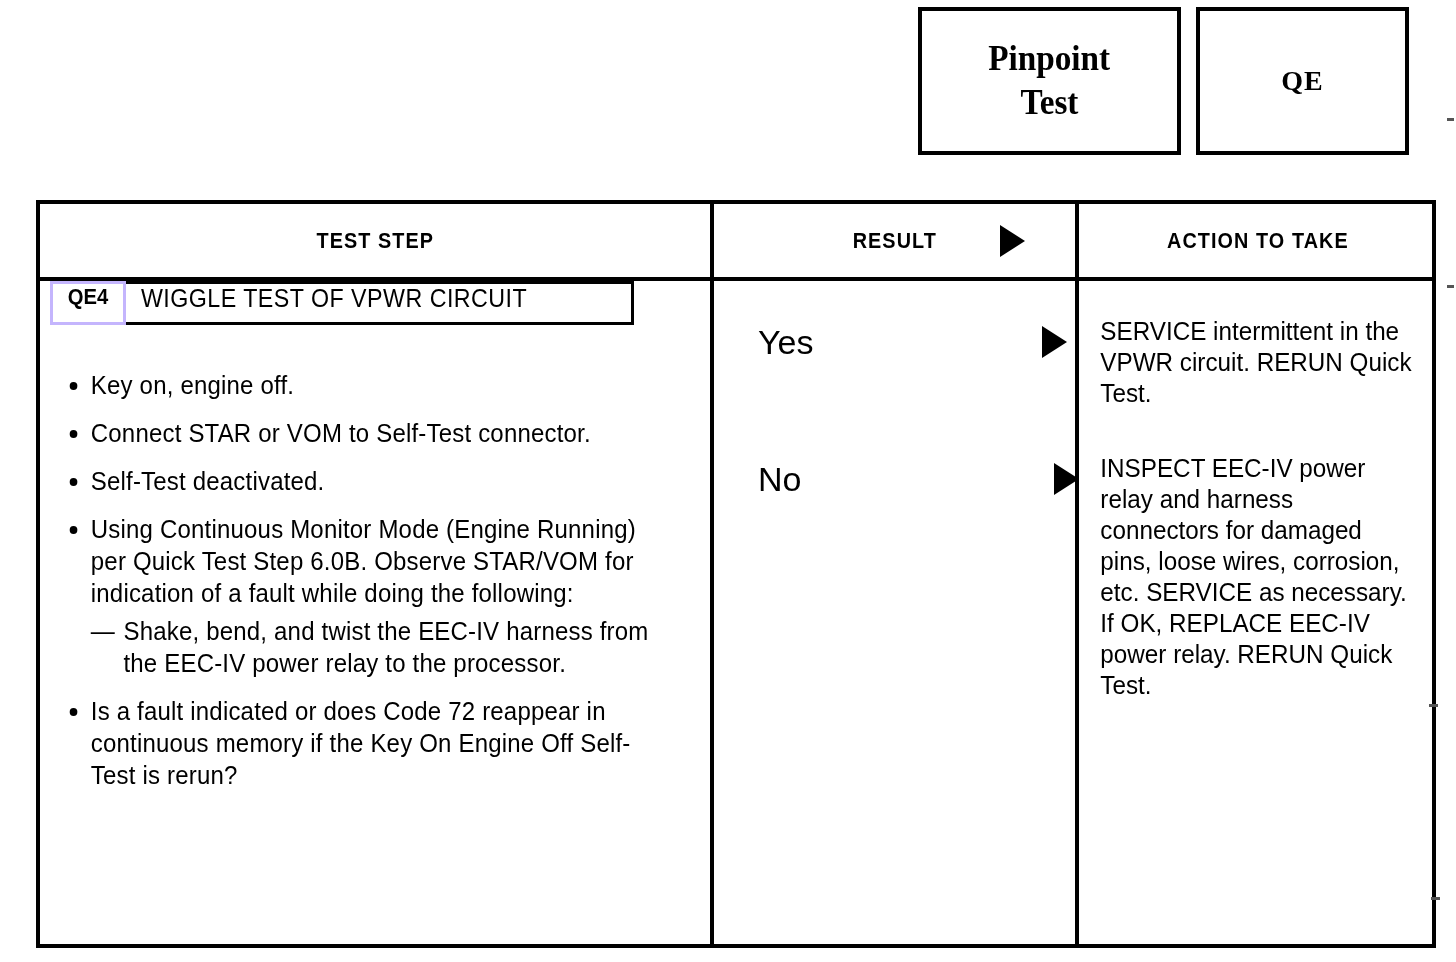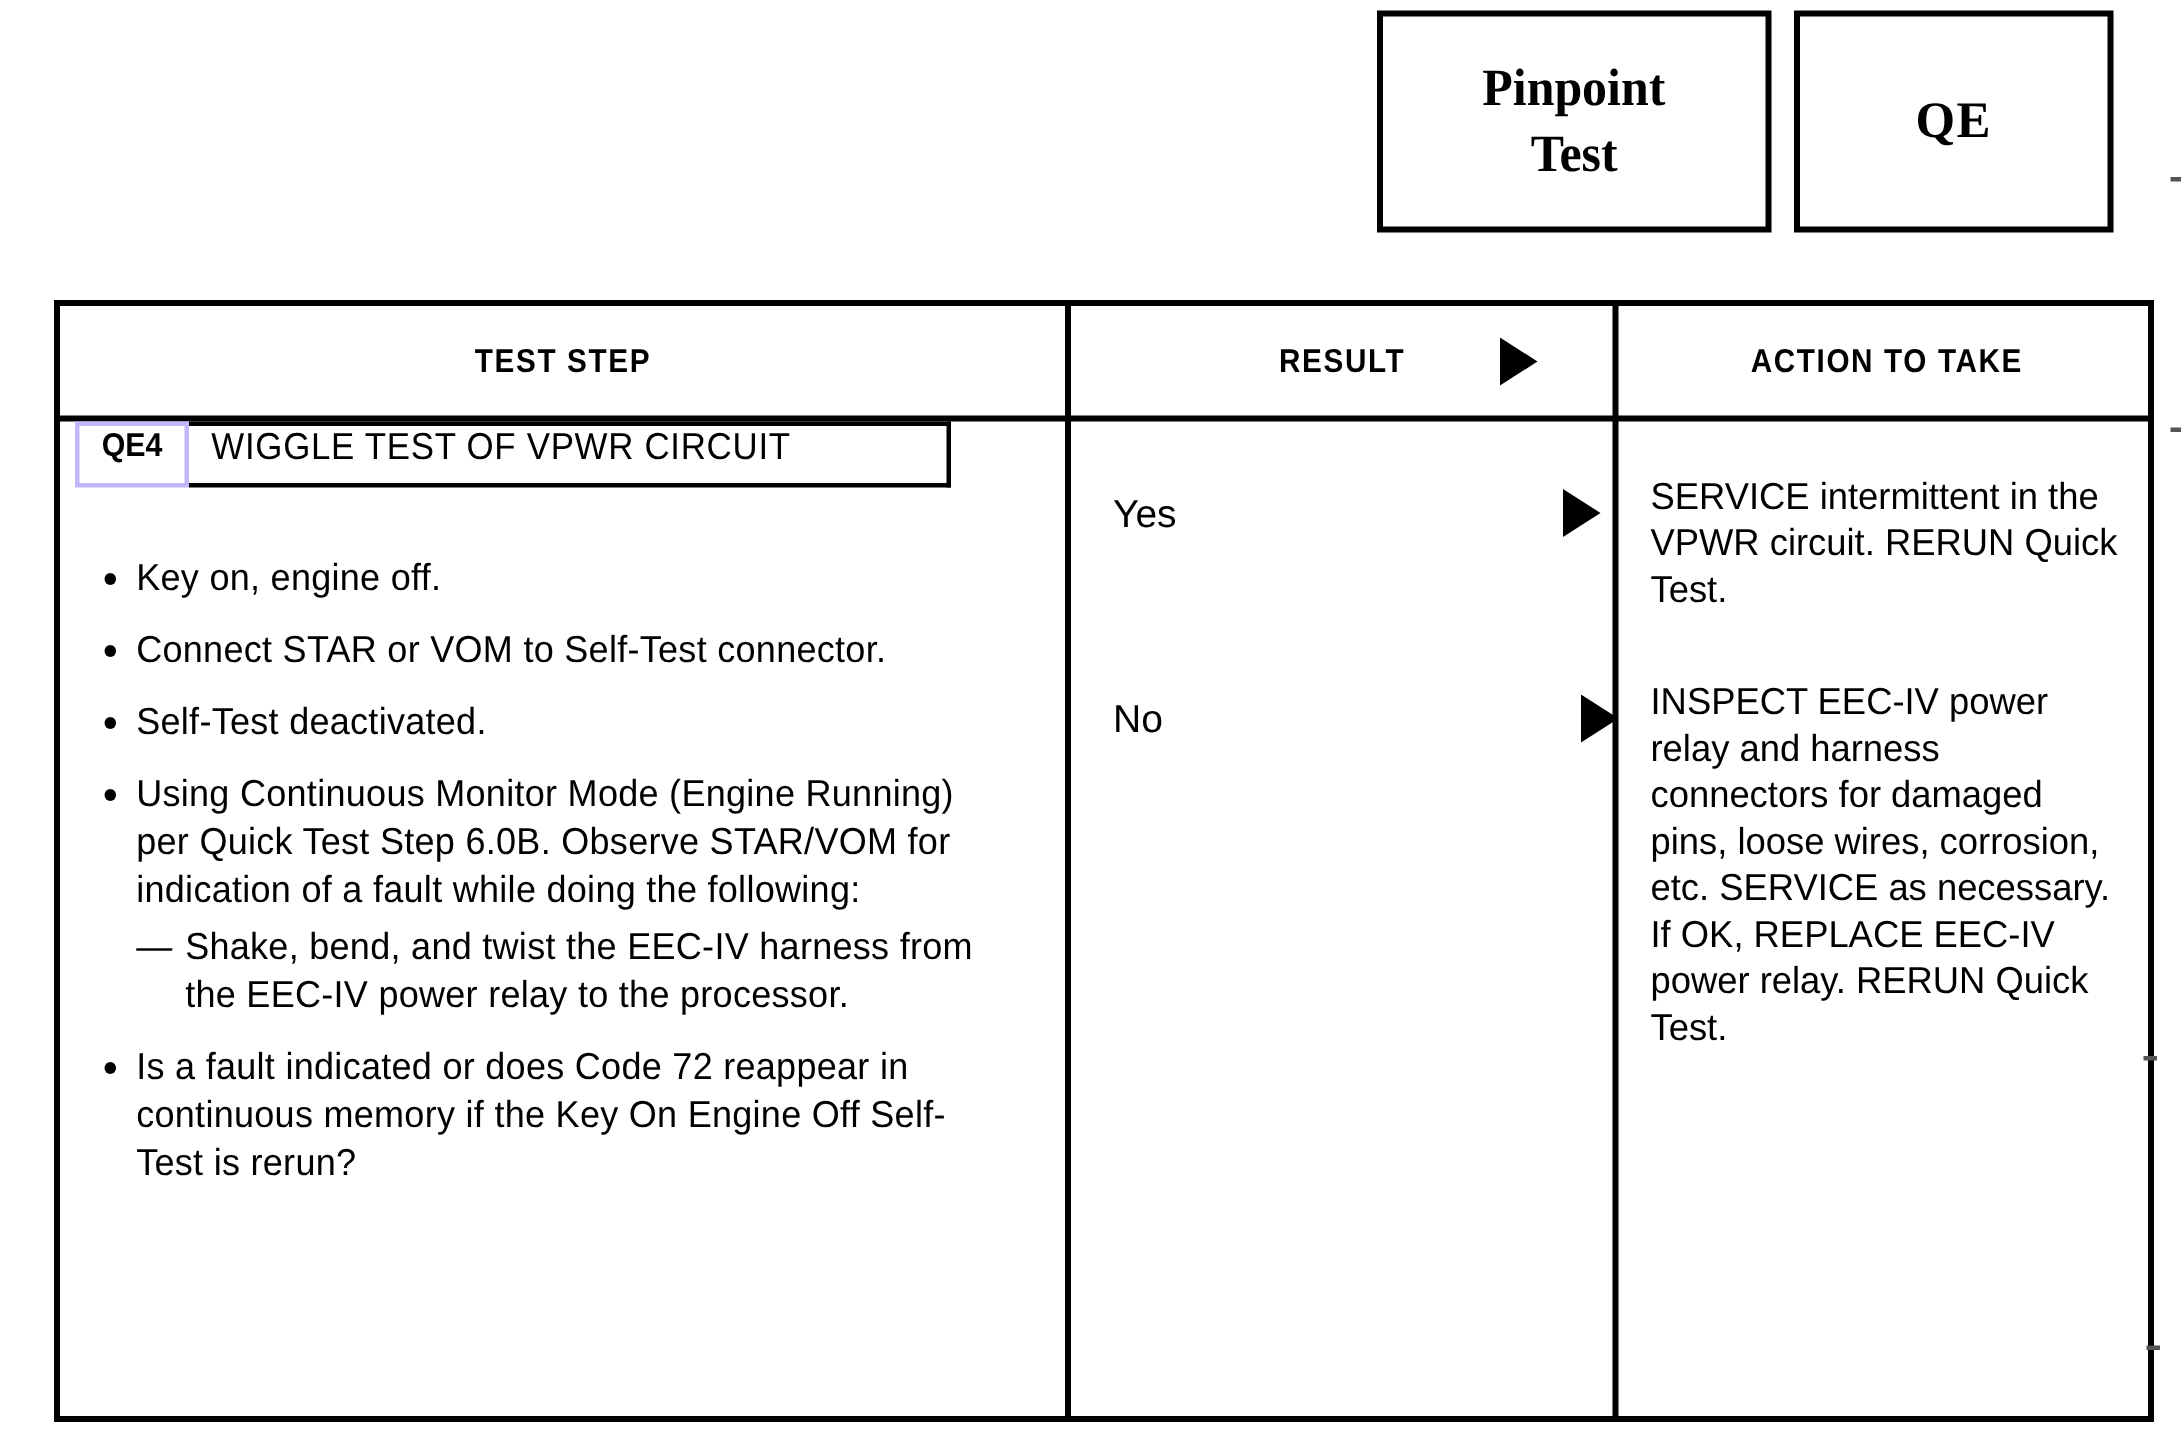--- a/index.html
+++ b/index.html
@@ -36,21 +36,21 @@
     font-weight:bold;font-size:35px;line-height:44px;display:block;
     transform:scaleX(0.95);
   }
   .hdr-qe{
     position:absolute;left:1196px;top:7px;width:213px;height:148px;
     border:4px solid #000;box-sizing:border-box;background:#fff;
     display:flex;align-items:center;justify-content:center;
   }
   .hdr-qe span{
     font-family:"Liberation Serif","DejaVu Serif",serif;
-    font-weight:bold;font-size:34px;letter-spacing:1px;
+    font-weight:bold;font-size:28px;letter-spacing:1px;
   }
 
   
   .tbl{
     position:absolute;left:8px;top:200px;width:1400px;height:748px;
     border:4px solid #000;box-sizing:border-box;background:#fff;margin-left:28px;
   }
   
   .vdiv-1{position:absolute;left:670px;top:0;width:4px;height:100%;background:#000;}
   .vdiv-2{position:absolute;left:1035px;top:0;width:4px;height:100%;background:#000;}
@@ -117,22 +117,22 @@
   }
   .sub-item::before{
     content:"\2014";position:absolute;left:0;top:0;
   }
 
   
   .res{
     position:absolute;left:674px;width:361px;height:40px;
   }
   .res span{
-    position:absolute;left:28px;top:0;
-    font-size:26px;line-height:40px;
+    position:absolute;left:44px;top:0;
+    font-size:34px;line-height:40px;
   }
   .res .tri{position:absolute;right:8px;top:4px;}
   .res-yes{top:118px;}
   .res-no{top:255px;padding-left:12px;}
 
   
   .act{
     position:absolute;left:1039px;width:357px;
     padding:0 10px 0 22px;box-sizing:border-box;
     font-size:25px;line-height:31px;

